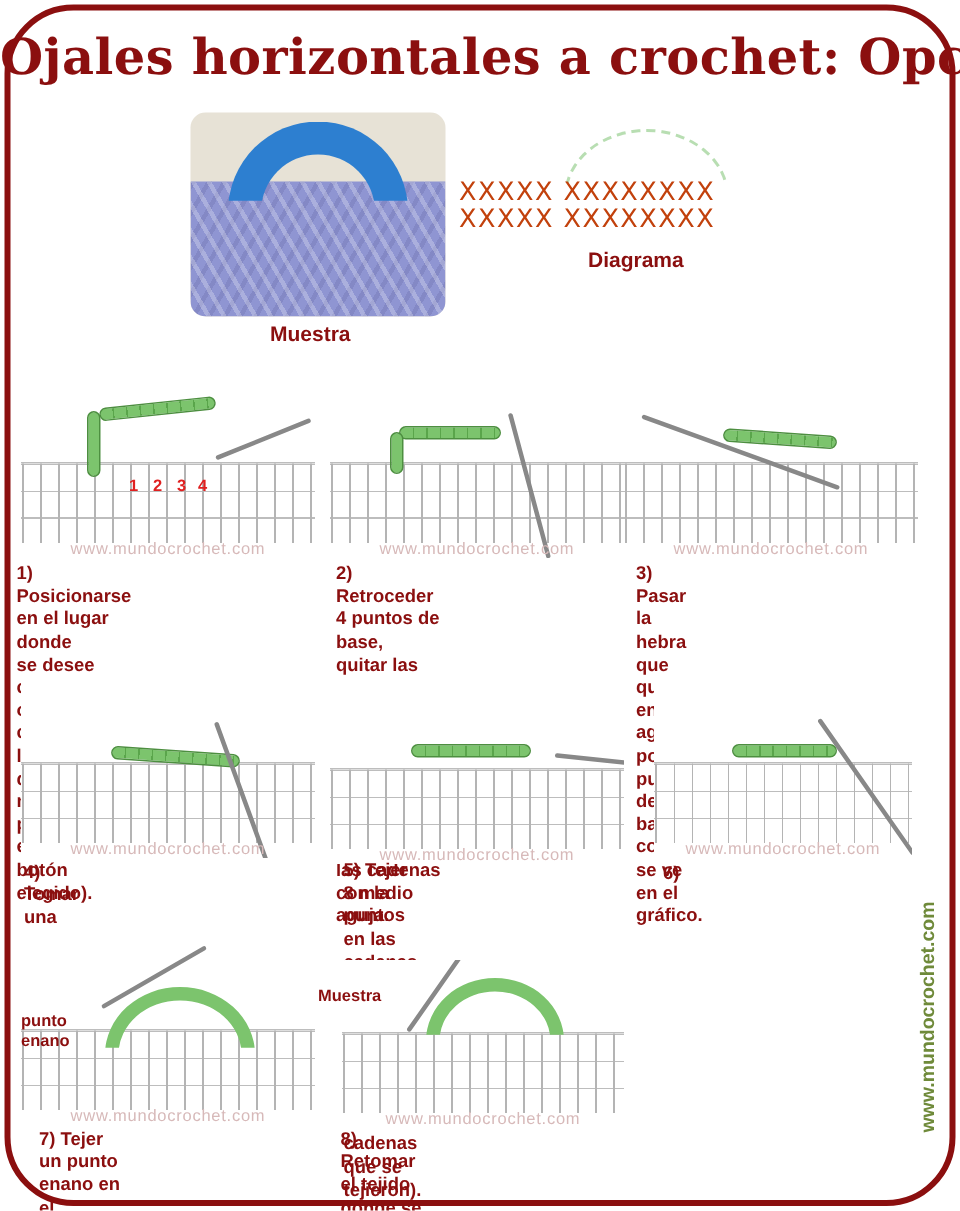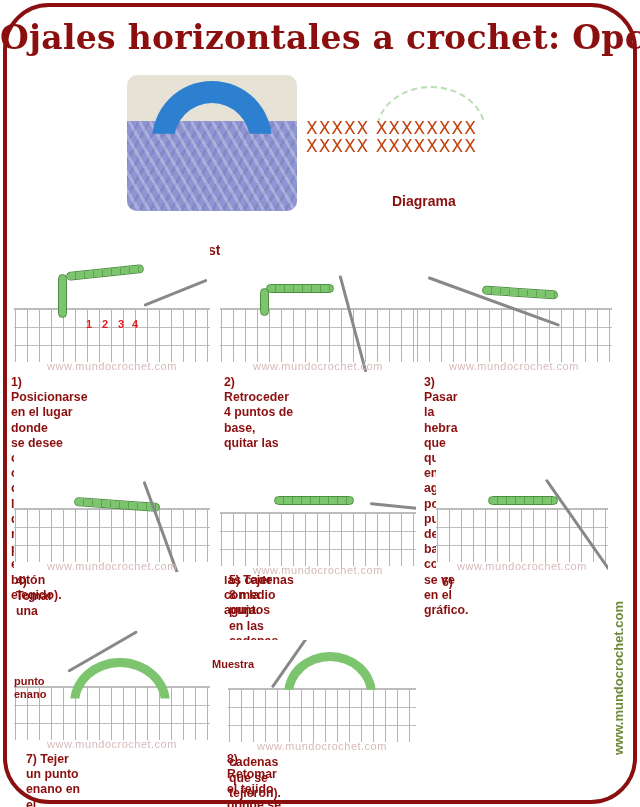--- a/index.html
+++ b/index.html
@@ -30,21 +30,21 @@
       #8f95d2;
   }
   .sample .loop {
     position: absolute; left: 25px; top: 6px; width: 120px; height: 120px;
     border-radius: 50%; border: 22px solid #2d7fd0;
     border-bottom-color: transparent; border-left-color: #2d7fd0; border-right-color: #2d7fd0;
     clip-path: inset(0 0 56% 0);
     background: transparent;
   }
   .caption {
-    position: absolute; font-weight: bold; font-size: 14px; color: #8b0f0f; white-space: nowrap; margin-top: 28px;
+    position: absolute; font-weight: bold; font-size: 14px; color: #8b0f0f; white-space: nowrap;
   }
 
   
   .diagram { position: absolute; left: 306px; top: 78px; width: 230px; height: 90px; }
   .diagram .arc {
     position: absolute; left: 70px; top: 8px; width: 110px; height: 90px;
     border-radius: 50%; border: 2px dashed #b8deb2; clip-path: inset(0 0 60% 0);
   }
   .xrow {
     position: absolute; left: 0; font-family: "DejaVu Sans", sans-serif; font-size: 17px;

